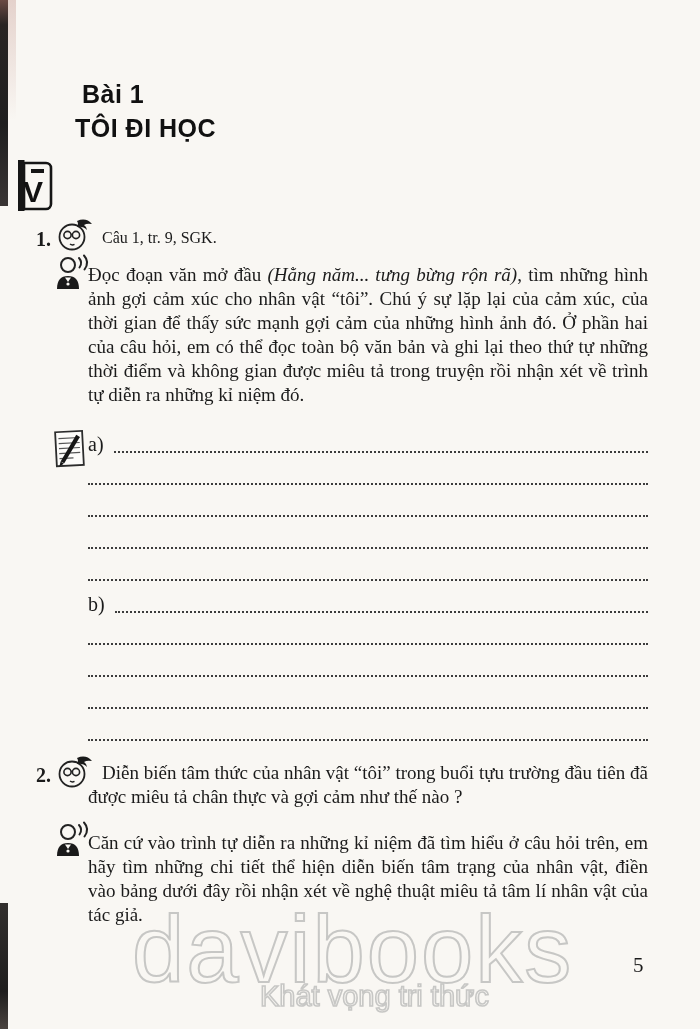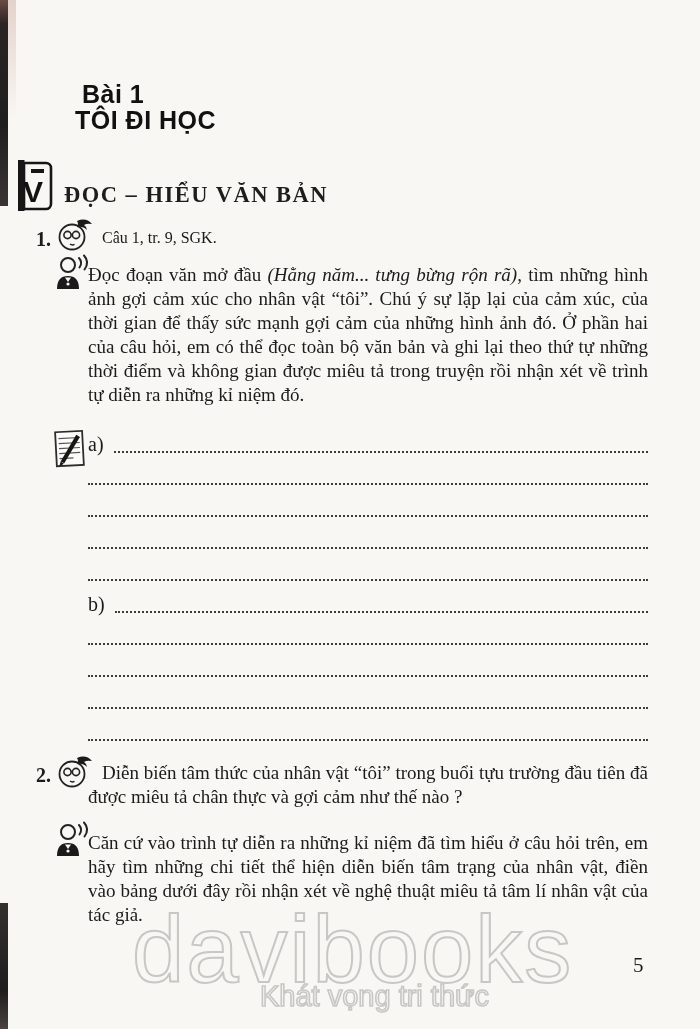--- a/index.html
+++ b/index.html
@@ -26,21 +26,21 @@
     left:0; top:903px; width:8px; height:126px;
     background:linear-gradient(180deg,#33302e 0%,#1f1e1d 70%,#4a433f 100%);
   }
 
   
   .lesson-label, .lesson-title {
     font-family:"Liberation Sans", sans-serif;
     font-weight:700; font-size:25px; color:#111; letter-spacing:.5px;
   }
   .lesson-label { left:82px; top:68px;margin-top:12px; }
-  .lesson-title { left:75px; top:106px; }
+  .lesson-title { left:75px; top:114px; }
 
   .section-head { left:14px; top:158px; display:flex; align-items:flex-end; }
   .section-title {
     font-size:22.5px; font-weight:600; letter-spacing:1.5px;
     margin-left:10px; padding-bottom:6px; color:#1d1d1d;
   }
 
   
   .qnum { font-size:20px; font-weight:700; }
   .q1-num { left:36px; top:228px; }
@@ -98,21 +98,20 @@
 
 <div class="abs section-head content">
   <span class="icon">
     <svg class="icon-vbook" viewBox="0 0 40 56">
       <path d="M10 5 h22 a5 5 0 0 1 5 5 v36 a5 5 0 0 1 -5 5 h-22 z" fill="none" stroke="#161616" stroke-width="2.6"></path>
       <rect x="4" y="2" width="6.5" height="51" fill="#161616"></rect>
       <rect x="17" y="11" width="13" height="4" fill="#161616"></rect>
       <text x="9" y="44" font-family="Liberation Sans, sans-serif" font-size="30" font-weight="900" fill="#111">V</text>
     </svg>
   </span>
-  <span class="section-title">ĐỌC – HIỂU VĂN BẢN</span>
 </div>
 
 <div class="abs qnum q1-num content">1.</div>
 <span class="abs icon icon-face content">
   <svg width="40" height="34" viewBox="0 0 40 34">
     <circle cx="15" cy="19" r="12.5" fill="none" stroke="#222" stroke-width="1.8"></circle>
     <circle cx="10.5" cy="17" r="3.6" fill="none" stroke="#222" stroke-width="1.6"></circle>
     <circle cx="19" cy="17" r="3.6" fill="none" stroke="#222" stroke-width="1.6"></circle>
     <line x1="14" y1="16.4" x2="15.6" y2="16.4" stroke="#222" stroke-width="1.4"></line>
     <path d="M13 26 q2 1.6 4.5 .4" fill="none" stroke="#222" stroke-width="1.5"></path>

